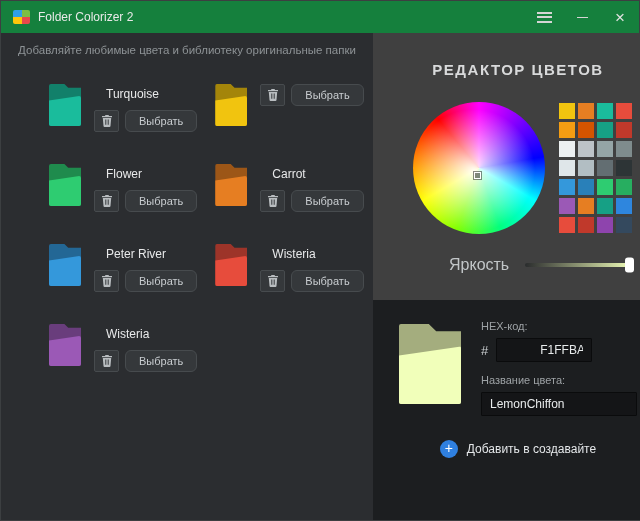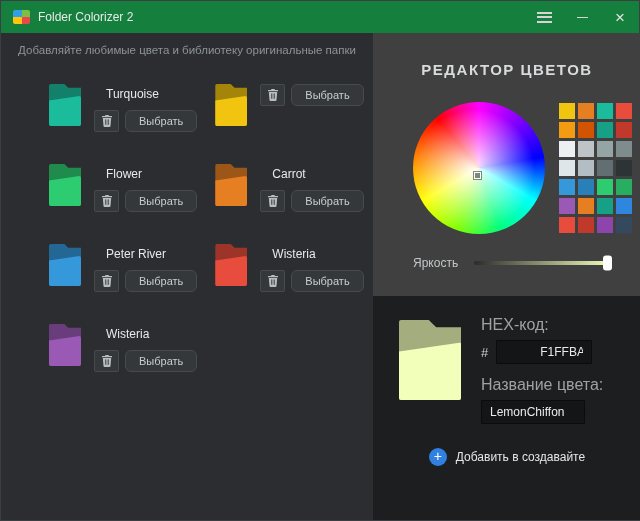--- a/index.html
+++ b/index.html
@@ -96,46 +96,46 @@
     position:absolute; left:46%; top:53%; width:7px; height:7px;
     border:1px solid #ffffff; background:rgba(40,40,40,.55);
     box-shadow:0 0 0 1px rgba(0,0,0,.45);
   }
   .swatch-grid {
     display:grid; grid-template-columns:repeat(4,16px); grid-auto-rows:16px; gap:3px; margin-top:1px;
   }
   .swatch { width:16px; height:16px; cursor:pointer; }
 
   .brightness-row { display:flex; align-items:center; gap:16px; padding:22px 30px 0 40px; }
-  .brightness-label { color:#c2c6c8; font-size:12px; flex:none; }
+  .brightness-label { color:#c2c6c8; font-size:16px; flex:none;margin-left:36px; }
   .slider { flex:1; height:4px; border-radius:2px; position:relative; cursor:pointer;
             background:linear-gradient(90deg,#2a2c2d,#f3ffc0); }
   .slider-thumb {
     position:absolute; right:-1px; top:50%; transform:translateY(-50%);
     width:9px; height:15px; background:#ffffff; border-radius:3px; cursor:grab;
   }
 
   
   .editor-bottom {
     flex:1; margin-top:26px; background:#1c1e20;
     padding:20px 26px 10px 26px; display:flex; flex-direction:column;
   }
   .preview-row { display:flex; gap:20px; }
   .preview-folder { width:62px; height:80px; margin-top:4px; }
   .fields { display:flex; flex-direction:column; }
-  .field-label { color:#9da2a5; font-size:16px; margin-bottom:6px; }
+  .field-label { color:#9da2a5; font-size:11px; margin-bottom:6px; }
   .hex-row { display:flex; align-items:center; gap:8px; margin-bottom:12px; }
   .hash { color:#cdd1d3; font-size:13px; }
   .txt-input {
     background:#141517; border:1px solid #0a0b0c; border-radius:1px;
     color:#e7eaeb; font-size:12px; height:24px; padding:0 8px;
     font-family:"Liberation Sans", sans-serif;
   }
   .hex-input { width:96px;padding-left:43px; }
-  .style-input { width:104px; }
+  .style-input { width:156px; }
 
   .add-row {
     margin-top:16px; display:flex; align-items:center; justify-content:center; gap:9px;
     background:transparent; border:none; cursor:pointer; padding:8px 0;
   }
   .add-circle {
     width:18px; height:18px; border-radius:50%; background:#2f80e0;
     color:#fff; font-size:14px; line-height:17px; text-align:center; flex:none;
   }
   .add-label { color:#e4e7e9; font-size:12px; }

